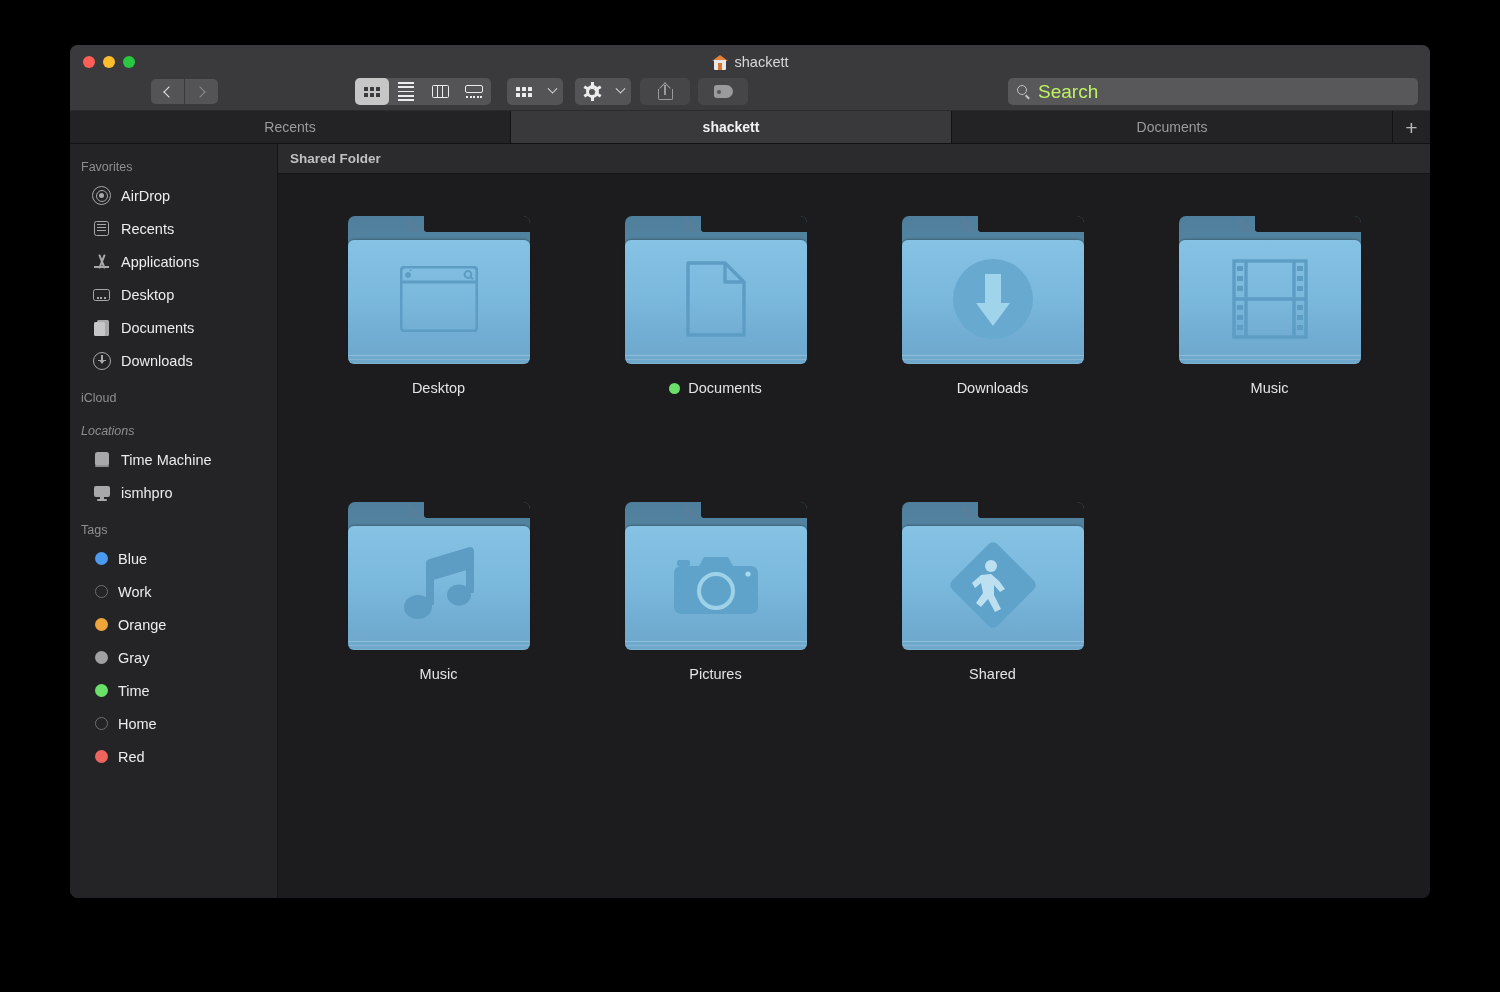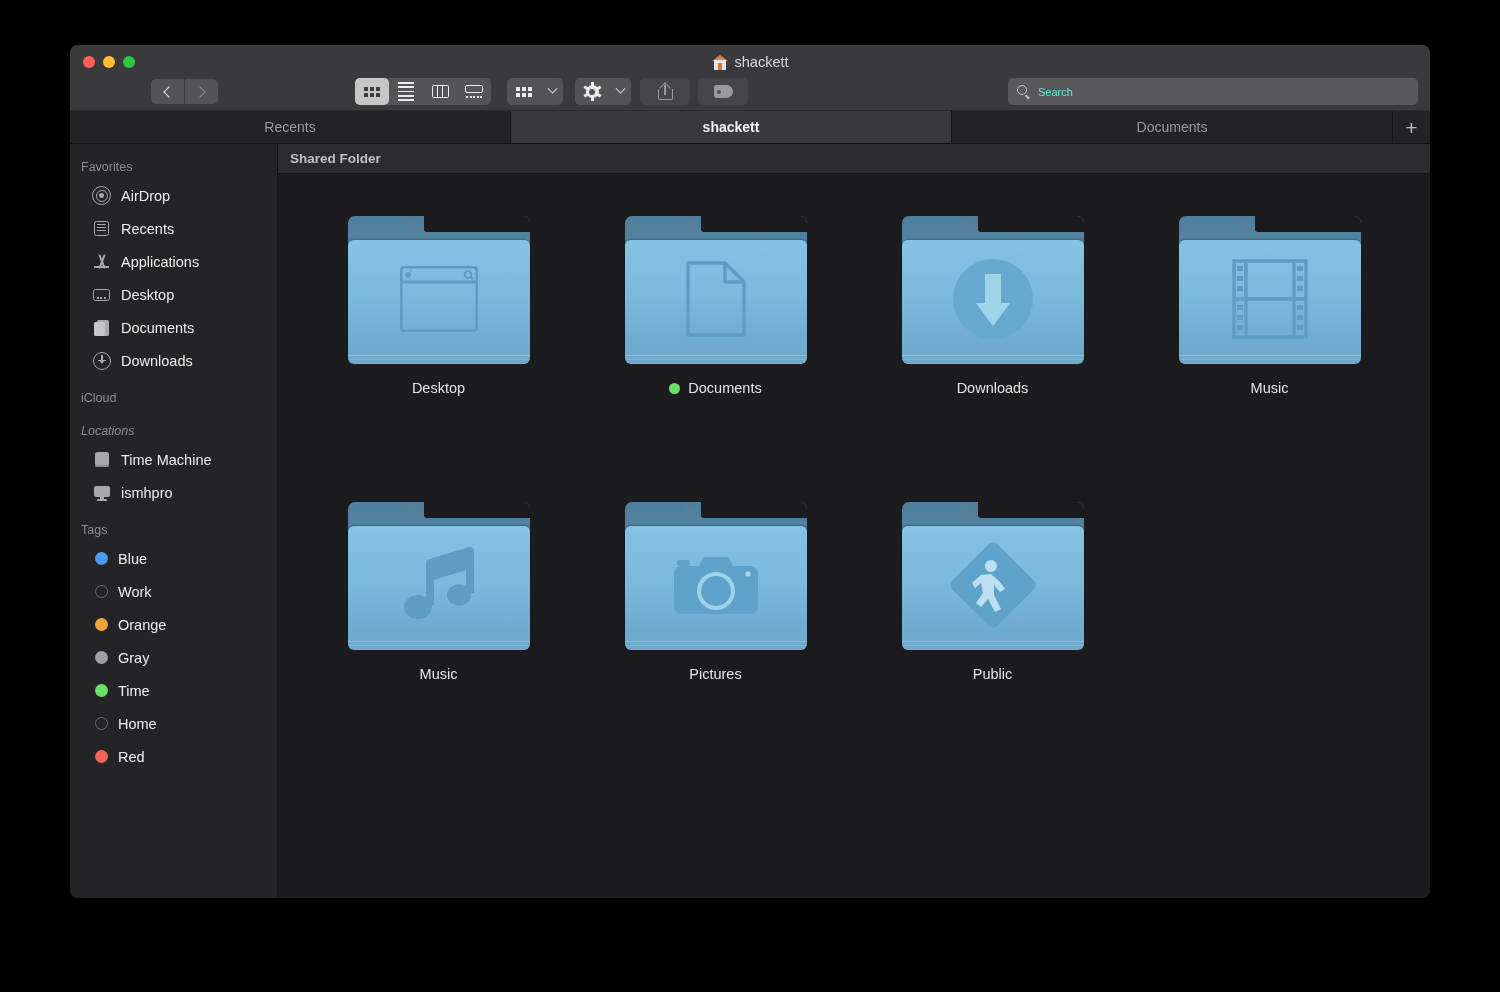--- a/index.html
+++ b/index.html
@@ -138,21 +138,21 @@
     position: absolute; right: 12px; top: 33px;
     width: 410px; height: 27px;
     background: #58585a;
     border-radius: 5px;
     display: flex; align-items: center; gap: 8px;
     padding: 0 9px;
   }
   .search-icon { width: 13px; height: 13px; position: relative; flex: none; }
   .search-icon .circ { position: absolute; top: 0; left: 0; width: 10px; height: 10px; border: 1.6px solid #c2c2c4; border-radius: 50%; }
   .search-icon .hand { position: absolute; bottom: 0px; right: 0.5px; width: 5px; height: 1.7px; background: #c2c2c4; transform: rotate(45deg); }
-  #search-placeholder { font-size: 11px; color: #5eead4; }
+  #search-placeholder { font-size: 19px; color: #bef264; }
 
   
   #tab-bar {
     display: flex;
     height: 33px;
     background: #232325;
     border-bottom: 1px solid #121213;
   }
   .tab {
     flex: 1;
@@ -742,20 +742,20 @@
                   <rect x="14" y="14" width="64" height="64" rx="6" transform="rotate(45 46 46)" fill="#5fa3cb"></rect>
                   <g fill="#bde0f0">
                     <circle cx="44" cy="27" r="6"></circle>
                     <path d="M44 35 L52 42 L58 50 L53 53 L47 46 L47 56 L54 70 L48 73 L41 60 L34 68 L29 64 L36 54 L34 44 L28 49 L25 44 L34 36 Z"></path>
                   </g>
                 </svg>
               </span>
             </span>
           </div>
           <div class="file-label">
-            <span>Public</span>
+            <span>Shared</span>
           </div>
         </div>
 
       </div>
     </div>
   </div>
 </div>
 
 </body></html>

